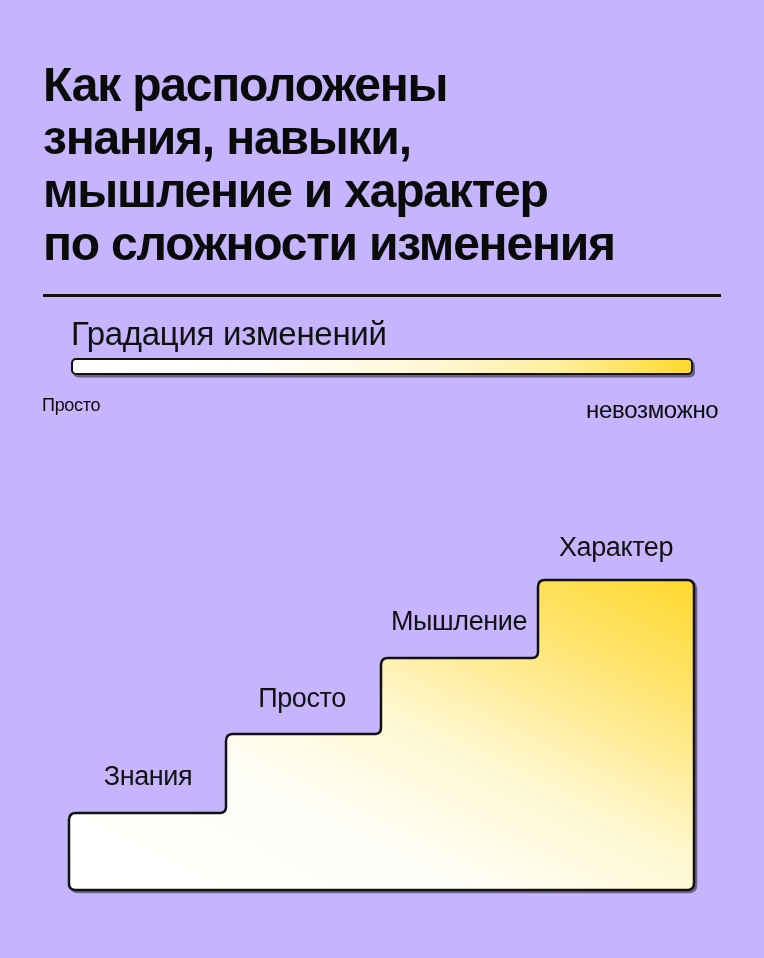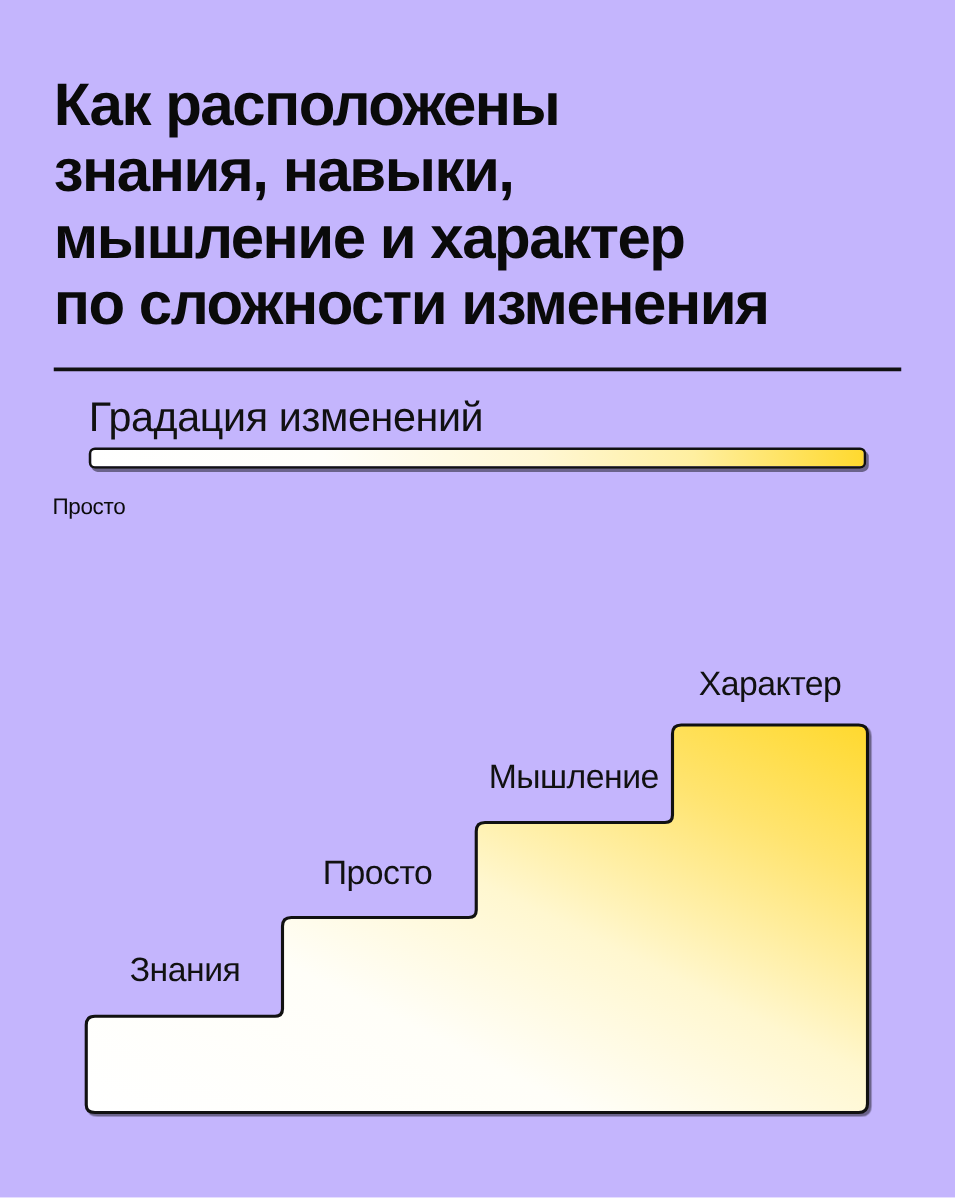--- a/index.html
+++ b/index.html
@@ -107,20 +107,21 @@
 
   <div class="divider"></div>
 
   <div class="legend-label">Градация изменений</div>
 
   <div class="grad-bar"></div>
 
   <div class="scale-left">Просто</div>
 
   <div class="scale-right">
+    <div>невозможно</div>
   </div>
 
   <svg class="stairs-svg" viewBox="0 0 764 958" xmlns="http://www.w3.org/2000/svg" aria-hidden="true">
     <defs>
       <linearGradient id="stairGradient" x1="0%" y1="100%" x2="100%" y2="0%">
         <stop offset="0%" stop-color="#ffffff"></stop>
         <stop offset="32%" stop-color="#fffef8"></stop>
         <stop offset="55%" stop-color="#fff7cf"></stop>
         <stop offset="80%" stop-color="#ffe470"></stop>
         <stop offset="100%" stop-color="#ffd92e"></stop>

